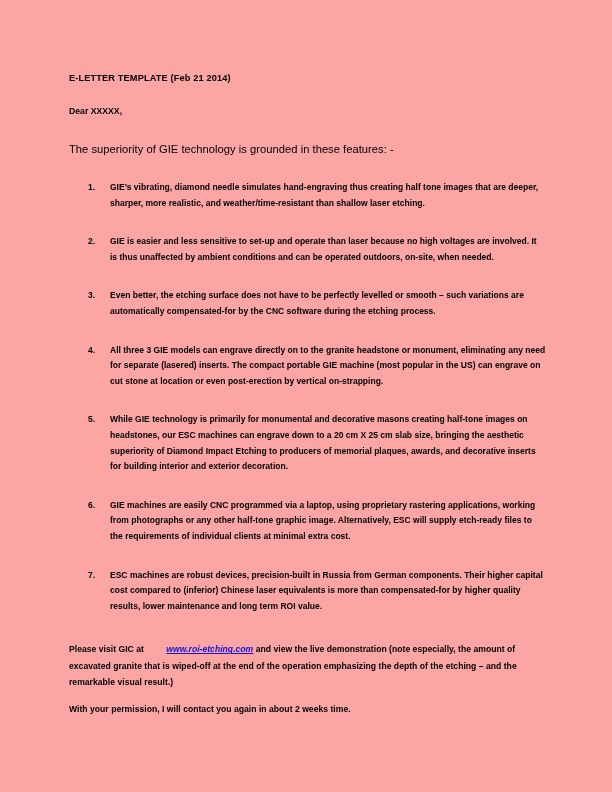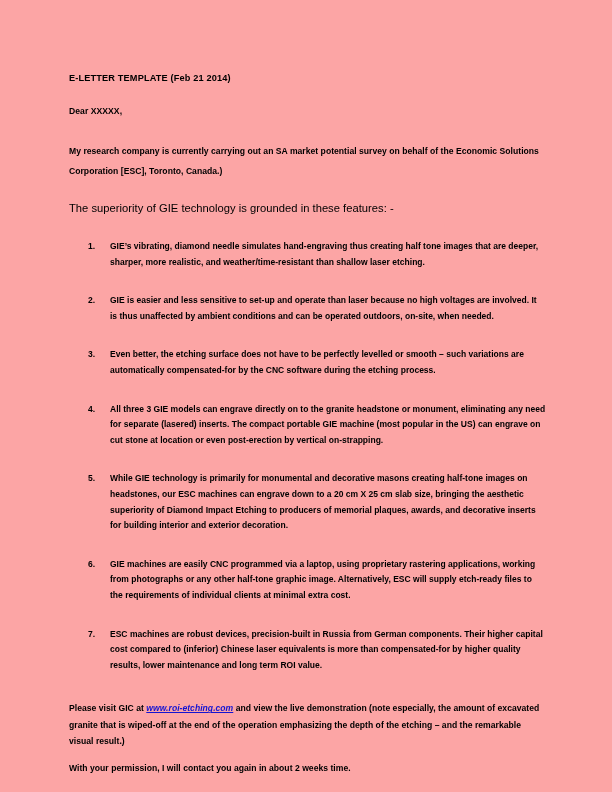--- a/index.html
+++ b/index.html
@@ -94,33 +94,33 @@
     letter-spacing: 0.02px;
   }
   .closing-para.single {
     line-height: 14px;
     margin-bottom: 13px;
   }
   a.weblink {
     color: #1414d2;
     font-style: italic;
     font-weight: bold;
+    margin-left: 20px;
   }
 </style>
 </head>
 <body>
 
 <div class="page">
   <div class="content">
 
     <div class="doc-title">E-LETTER TEMPLATE (Feb 21 2014)</div>
 
     <div class="salutation">Dear XXXXX,</div>
 
-    <p class="para">My research company is currently carrying out an SA market potential survey  on behalf of the Economic Solutions Corporation [ESC], Toronto, Canada.)</p>
 
 
 
     <div class="section-heading">The superiority of GIE technology is grounded in these features: -</div>
 
     <ol class="features">
       <li>
         <span>GIE’s vibrating, diamond needle simulates hand-engraving thus creating half tone images that are deeper, sharper, more realistic, and weather/time-resistant than shallow laser etching.</span>
       </li>
       <li>

